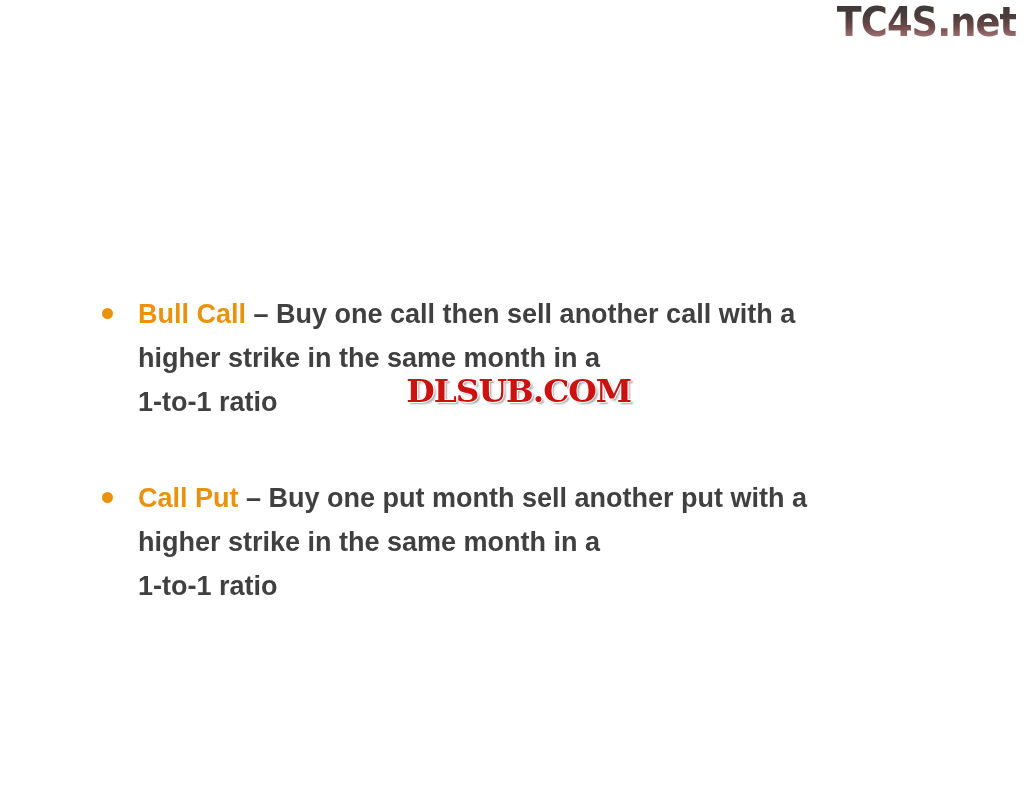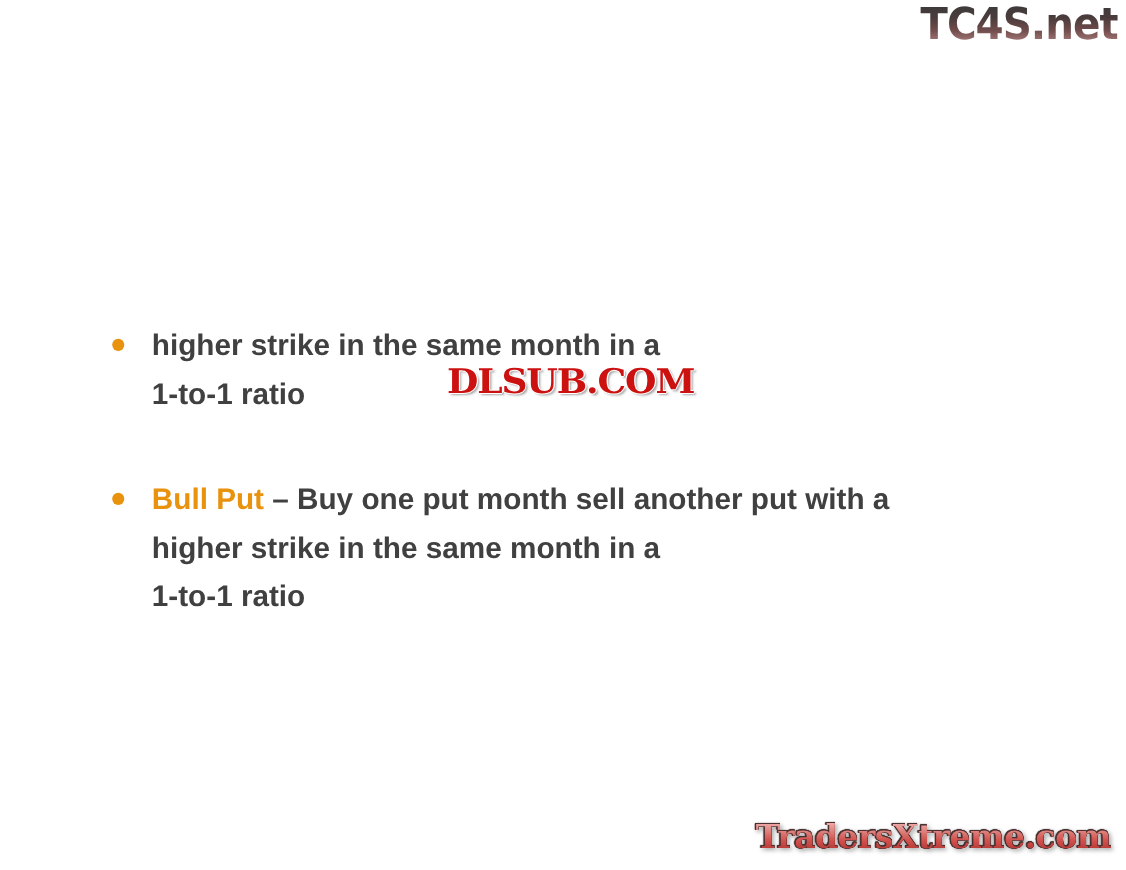--- a/index.html
+++ b/index.html
@@ -155,31 +155,31 @@
 
 <div class="slide">
 
   <div class="brand-tc4s">TC4S.net</div>
 
 
   <div class="body-block">
 
     <div class="bullet">
       <span class="dot"></span>
+      <span class="bullet-line"><span class="term">Bull Call</span><span> – Buy one call then sell another call with a</span></span>
       <span class="bullet-line">higher strike in the same month in a</span>
       <span class="line-with-mark">
         <span class="bullet-line">1-to-1 ratio</span>
         <span class="dlsub-mark">DLSUB.COM</span>
       </span>
     </div>
 
     <div class="bullet">
       <span class="dot"></span>
-      <span class="bullet-line"><span class="term">Bull Put</span><span> – Buy one put month sell another put with a</span></span>
+      <span class="bullet-line"><span class="term">Call Put</span><span> – Buy one put month sell another put with a</span></span>
       <span class="bullet-line">higher strike in the same month in a</span>
       <span class="bullet-line">1-to-1 ratio</span>
     </div>
 
   </div>
 
-  <div class="brand-tx">TradersXtreme.com</div>
 
 </div>
 
 </body></html>

